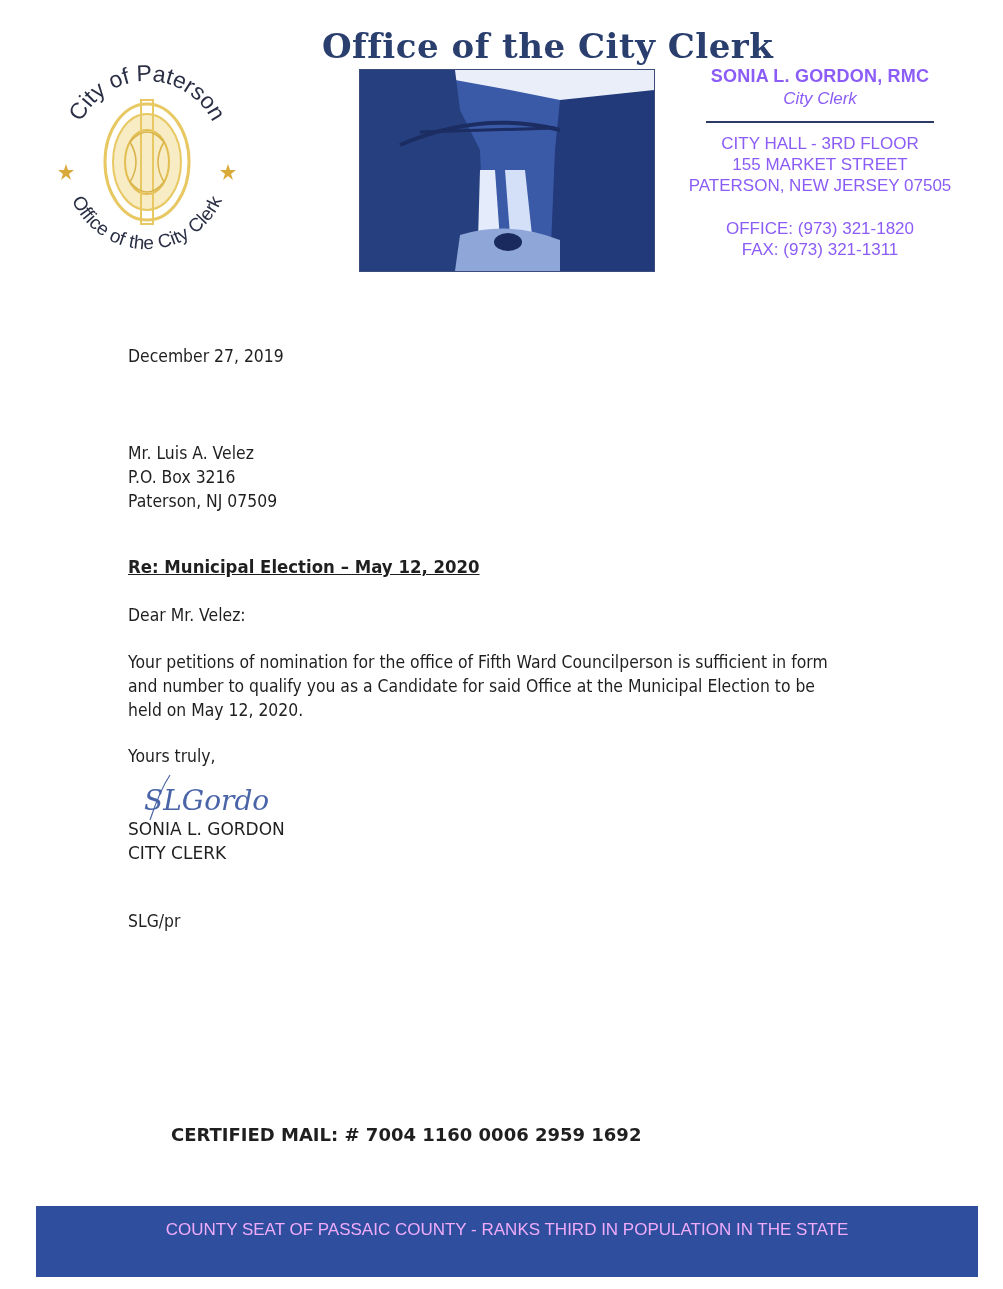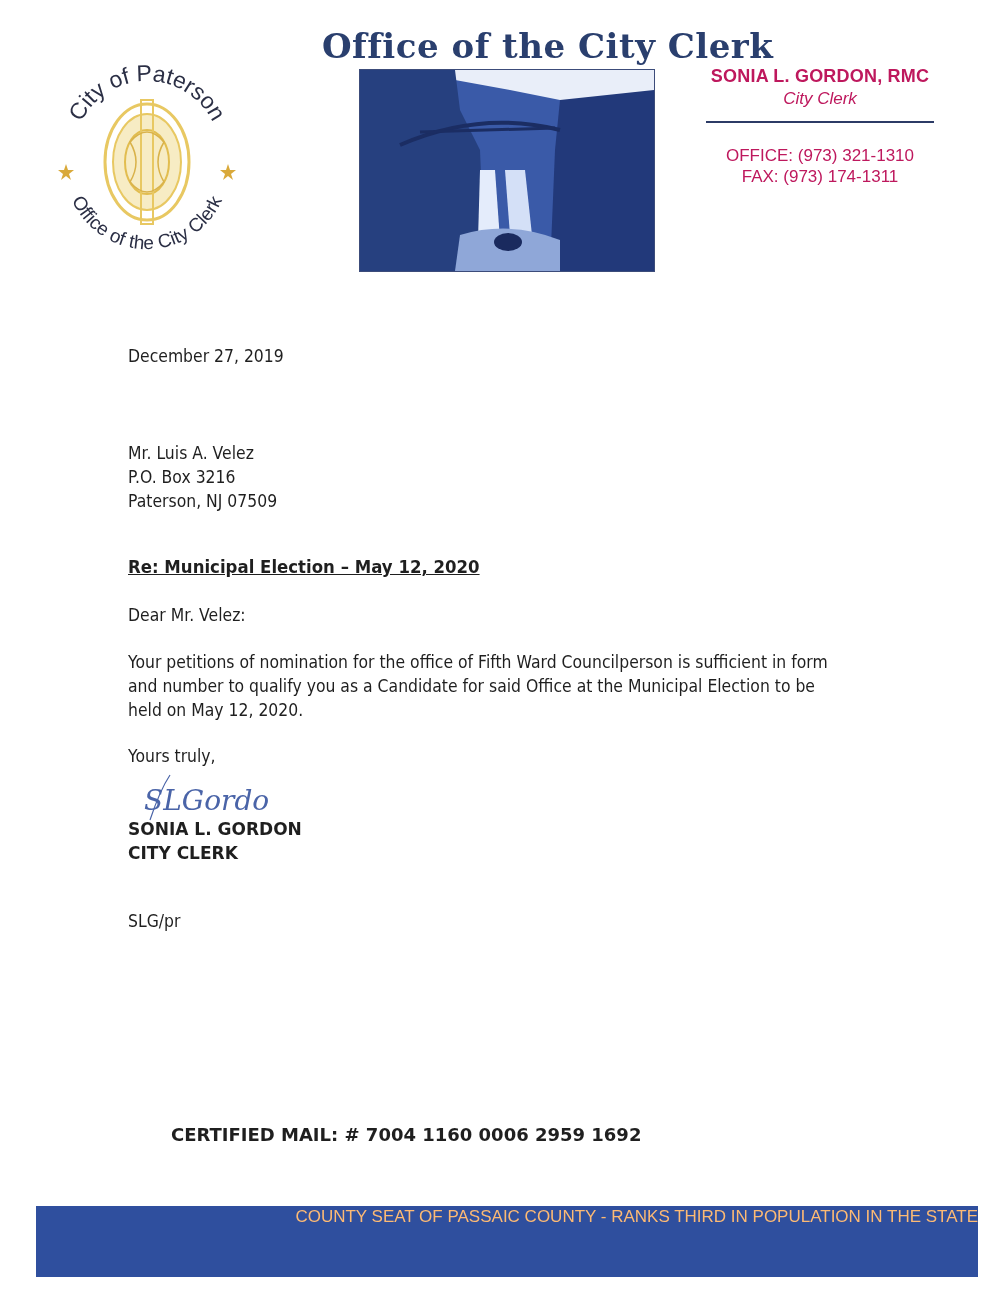--- a/index.html
+++ b/index.html
@@ -14,45 +14,45 @@
   #office-title { left: 322px; top: 26px; width: 370px; text-align: center;
     font-family: "DejaVu Serif", serif; font-weight: bold; font-size: 34px;
     color: #2a3f6e; letter-spacing: 0.5px; white-space: nowrap; }
 
   
   #photo { left: 359px; top: 69px; width: 294px; height: 201px; border: 1px solid #3c4c7a;
     overflow: hidden; background: #2d4c9b; }
 
   
   #contact { left: 672px; top: 66px; width: 296px; text-align: center;
-    font-family: "Liberation Sans", sans-serif; color: #be185d; }
+    font-family: "Liberation Sans", sans-serif; color: #8b5cf6; }
   #contact .name { font-weight: bold; font-size: 18px; letter-spacing: 0.2px; }
   #contact .role { font-style: italic; font-size: 17px; margin-top: 2px; }
   #contact .rule { width: 228px; height: 2px; background: #2c3b66; margin: 12px auto 10px auto; }
   #contact .addr { font-size: 17px; line-height: 21px; }
   #contact .phones { font-size: 17px; line-height: 21px; margin-top: 22px; }
 
   
   .letter { font-family: "DejaVu Sans", sans-serif; font-size: 17px; color: #1f1f1f; }
   .cond { transform: scaleX(0.92); transform-origin: left top; white-space: nowrap; }
   #date { left: 128px; top: 346px; }
   #address { left: 128px; top: 441px; line-height: 24px; }
   #subject { left: 128px; top: 556px; font-weight: bold; text-decoration: underline; font-size: 18px; }
   #salutation { left: 128px; top: 605px; }
   #body-para { left: 128px; top: 650px; width: 820px; line-height: 24px; }
   #closing { left: 128px; top: 746px; }
   #signature { left: 140px; top: 770px; width: 130px; height: 60px; }
-  #signer { left: 128px; top: 817px; font-weight: bold; line-height: 24px; }
+  #signer { left: 128px; top: 817px; font-weight: normal; line-height: 24px; }
   #initials { left: 128px; top: 911px; }
   #certified { left: 131px; top: 1124px; font-weight: bold; font-size: 18px; margin-left: 40px; }
 
   
   #banner { left: 36px; top: 1206px; width: 942px; height: 71px; background: #2f4f9e;
-    color: #fdba74; text-align: right; font-family: "Liberation Sans", sans-serif;
-    font-size: 17px; line-height: 22px; padding-top: 0; box-sizing: border-box; }
+    color: #f0abfc; text-align: center; font-family: "Liberation Sans", sans-serif;
+    font-size: 17px; line-height: 22px; padding-top: 13px; box-sizing: border-box; }
 </style>
 </head>
 <body>
 
 <div id="seal" class="abs">
   <svg width="190" height="200" viewBox="0 0 190 200">
     <defs>
       <path id="arcTop" d="M 22 92 A 73 73 0 0 1 168 92"></path>
       <path id="arcBottom" d="M 14 118 A 82 82 0 0 0 176 118"></path>
     </defs>
@@ -86,23 +86,28 @@
     <path d="M145 100 L165 100 L172 165 L150 165 Z" fill="#d4e0f7"></path>
     <path d="M100 165 Q150 150 200 170 L200 201 L95 201 Z" fill="#8fa7d8"></path>
     <ellipse cx="148" cy="172" rx="14" ry="9" fill="#1a2a5e"></ellipse>
   </svg>
 </div>
 
 <div id="contact" class="abs">
   <div class="name">SONIA L. GORDON, RMC</div>
   <div class="role">City Clerk</div>
   <div class="rule"></div>
+  <div class="addr">
+    <div>CITY HALL - 3RD FLOOR</div>
+    <div>155 MARKET STREET</div>
+    <div>PATERSON, NEW JERSEY 07505</div>
+  </div>
   <div class="phones">
-    <div>OFFICE: (973) 321-1310</div>
-    <div>FAX: (973) 174-1311</div>
+    <div>OFFICE: (973) 321-1820</div>
+    <div>FAX: (973) 321-1311</div>
   </div>
 </div>
 
 <div id="date" class="abs letter cond">December 27, 2019</div>
 
 <div id="address" class="abs letter cond">
   <div>Mr. Luis A. Velez</div>
   <div>P.O. Box 3216</div>
   <div>Paterson, NJ 07509</div>
 </div>

